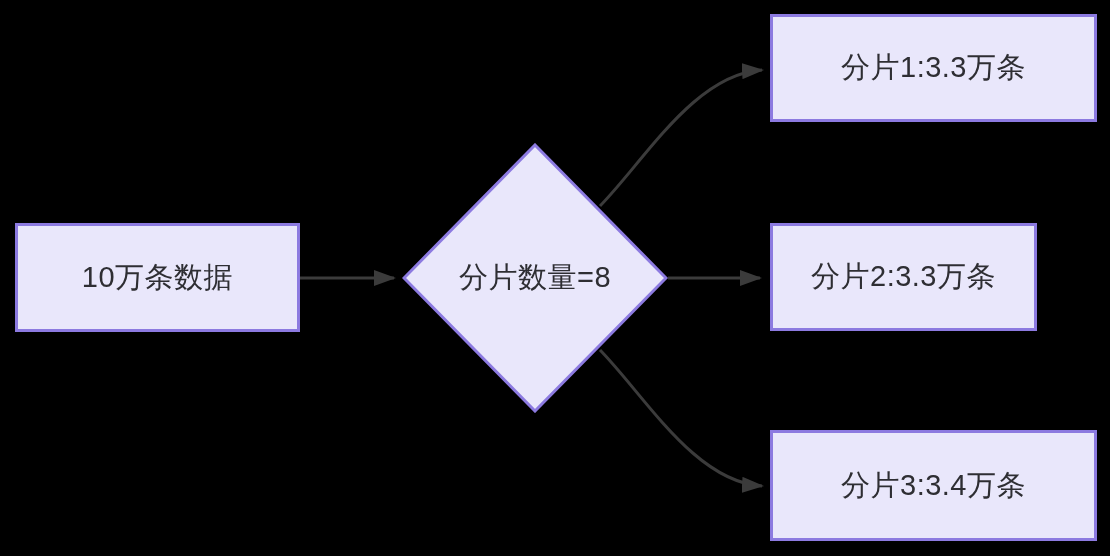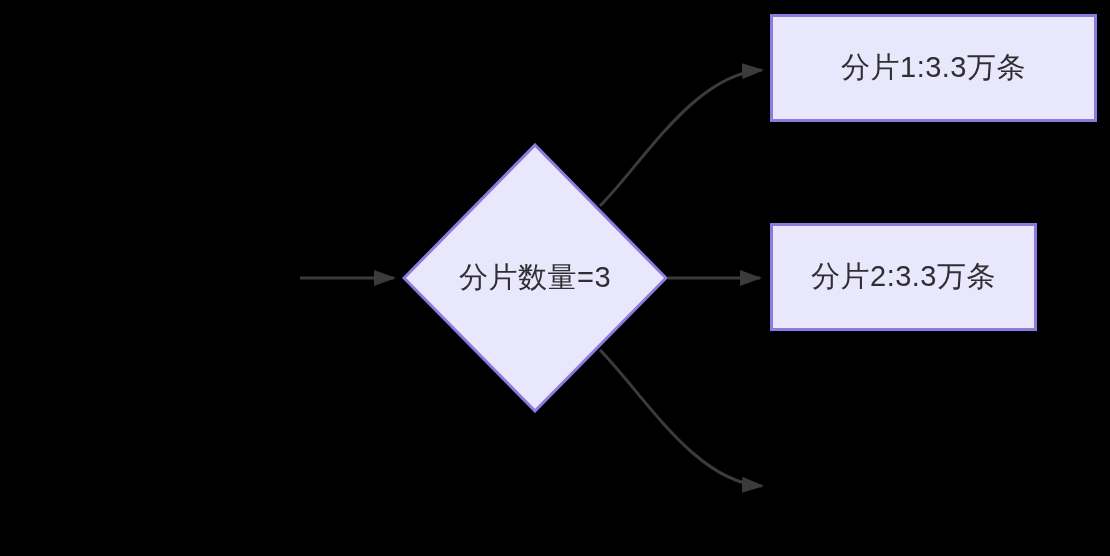--- a/index.html
+++ b/index.html
@@ -67,30 +67,36 @@
       <marker id="arrowhead" markerUnits="userSpaceOnUse" markerWidth="22" markerHeight="16" refX="20" refY="8" orient="auto">
         <path d="M0,0 L22,8 L0,16 Z" fill="#3B3B3B"></path>
       </marker>
     </defs>
     <path d="M300,278 L394,278" fill="none" stroke="#3B3B3B" stroke-width="3" marker-end="url(#arrowhead)"></path>
     <path d="M600,206 C645,160 695,74 762,70" fill="none" stroke="#3B3B3B" stroke-width="3" marker-end="url(#arrowhead)"></path>
     <path d="M668,278 L760,278" fill="none" stroke="#3B3B3B" stroke-width="3" marker-end="url(#arrowhead)"></path>
     <path d="M600,350 C645,396 695,482 762,486" fill="none" stroke="#3B3B3B" stroke-width="3" marker-end="url(#arrowhead)"></path>
   </svg>
 
+  <div class="node rect-node node-source">
+    <span class="node-label">10万条数据</span>
+  </div>
 
   <div class="node node-decision">
     <svg class="diamond-shape" viewBox="0 0 266 270" xmlns="http://www.w3.org/2000/svg">
       <polygon points="133,2 264,135 133,268 2,135" fill="#E9E7FB" stroke="#8C7AE0" stroke-width="3"></polygon>
     </svg>
-    <span class="node-label">分片数量=3</span>
+    <span class="node-label">分片数量=8</span>
   </div>
 
   <div class="node rect-node node-shard1">
     <span class="node-label">分片1:3.3万条</span>
   </div>
 
   <div class="node rect-node node-shard2">
     <span class="node-label">分片2:3.3万条</span>
   </div>
 
+  <div class="node rect-node node-shard3">
+    <span class="node-label">分片3:3.4万条</span>
+  </div>
 
 </div>
 
 </body></html>

